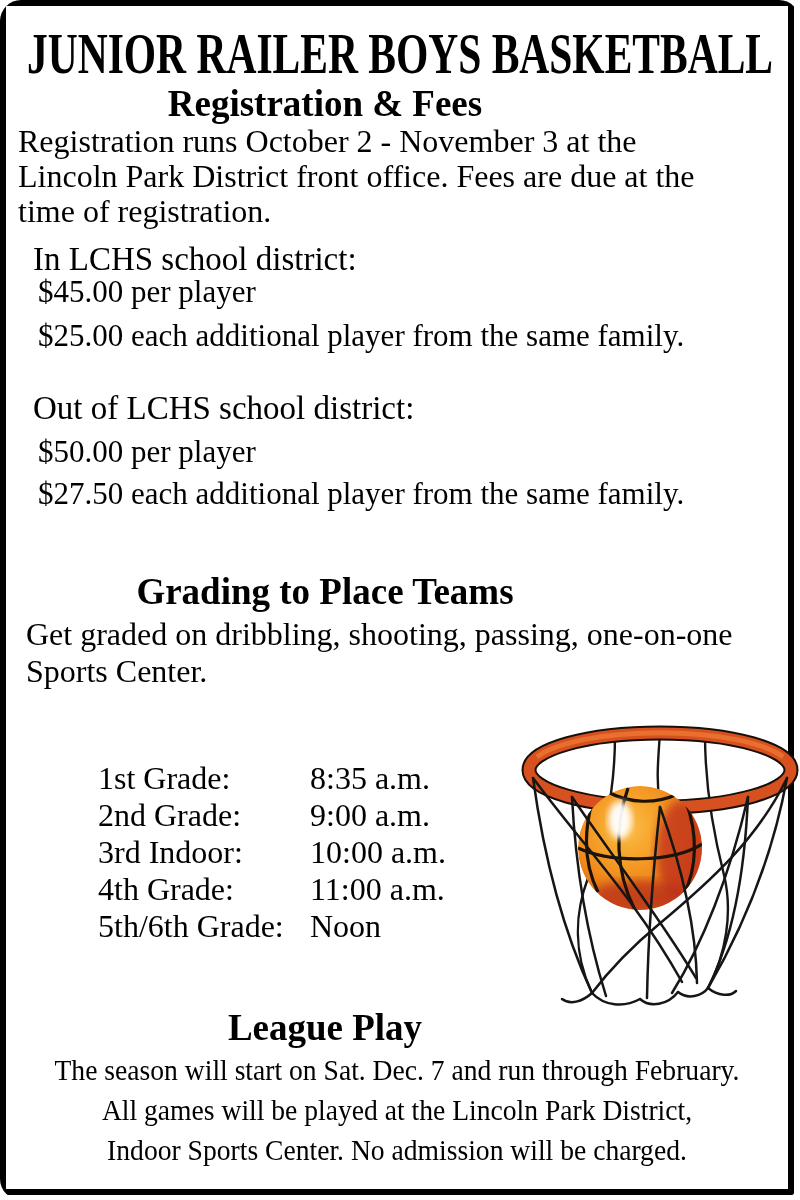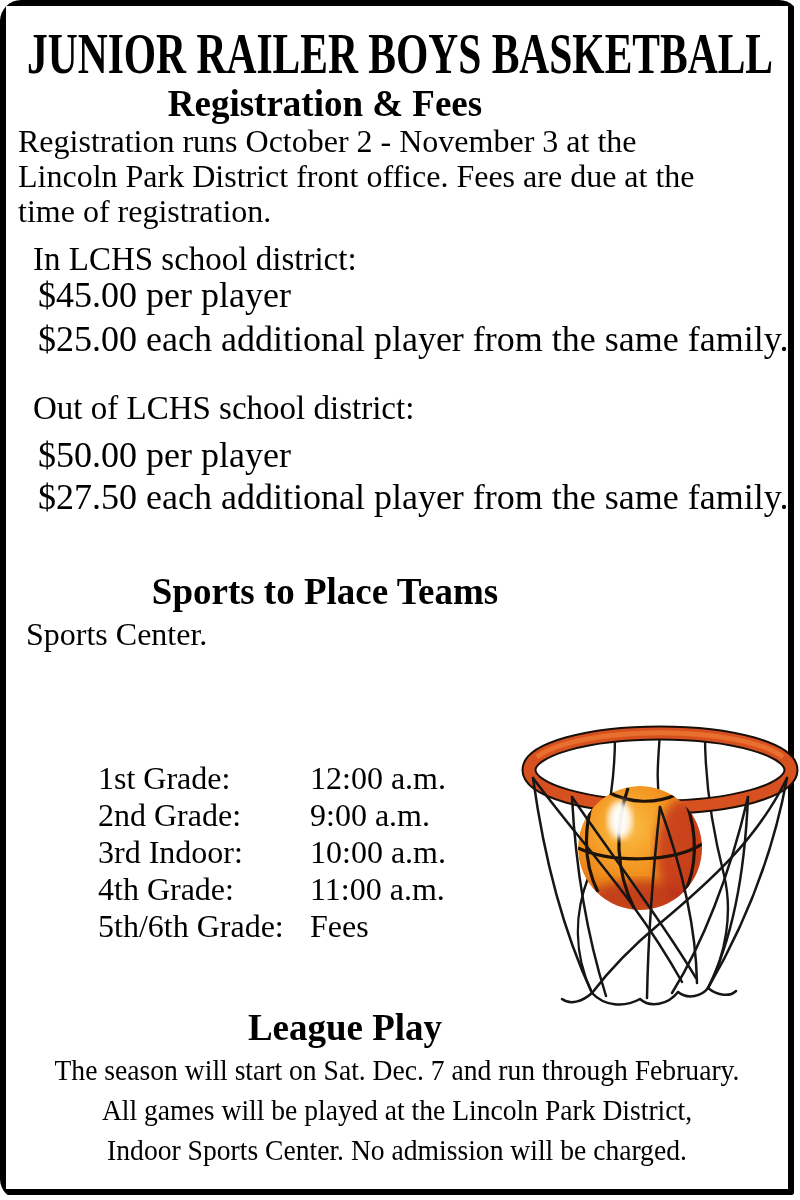--- a/index.html
+++ b/index.html
@@ -15,33 +15,33 @@
   .center{left:0;width:650px;text-align:center;}
   .h{font-weight:bold;}
   #title-wrap{top:22px;left:27px;width:746px;}
   #title-text{
     display:inline-block;white-space:nowrap;font-weight:bold;
     font-size:58px;line-height:1.1;transform-origin:0 50%;
   }
   #reg-heading{top:82px;font-size:37px;}
   #reg-body{top:124px;left:18px;font-size:32px;line-height:35px;}
   .fee-heading{font-size:33px;font-weight:normal;left:33px;}
-  .fee-line{font-size:36px;left:38px;}
+  .fee-line{font-size:31px;left:38px;}
   #in-heading{top:241px;}
   #in-fee1{top:274px;}
   #in-fee2{top:318px;}
   #out-heading{top:390px;}
   #out-fee1{top:434px;}
   #out-fee2{top:476px;}
   #grading-heading{top:570px;font-size:37px;}
   #grading-body{top:616px;left:26px;font-size:32px;line-height:37px;}
   #schedule{top:760px;left:98px;font-size:32px;line-height:37px;}
   #schedule .grade-col{display:inline-block;width:212px;}
   #hoop-art{left:500px;top:700px;}
-  #league-heading{top:1006px;font-size:37px;padding-left:20px;}
+  #league-heading{top:1006px;font-size:37px;}
   #league-body{
     top:1050px;left:0;width:794px;text-align:center;
     font-size:30px;line-height:40px;
     transform:scaleX(0.92);transform-origin:50% 0;
   }
   .nowrap{white-space:nowrap;}
 </style>
 </head>
 <body>
 
@@ -61,40 +61,41 @@
   </div>
 
   <div class="abs fee-heading" id="in-heading">In LCHS school district:</div>
   <div class="abs fee-line" id="in-fee1">$45.00 per player</div>
   <div class="abs fee-line nowrap" id="in-fee2">$25.00 each additional player from the same family.</div>
 
   <div class="abs fee-heading" id="out-heading">Out of LCHS school district:</div>
   <div class="abs fee-line" id="out-fee1">$50.00 per player</div>
   <div class="abs fee-line nowrap" id="out-fee2">$27.50 each additional player from the same family.</div>
 
-  <div class="abs center h" id="grading-heading">Sports to Place Teams</div>
+  <div class="abs center h" id="grading-heading">Grading to Place Teams</div>
   <div class="abs" id="grading-body">
+    <div class="nowrap">Get graded on dribbling, shooting, passing, one-on-one</div>
     <div class="nowrap">Sports Center.</div>
   </div>
 
   <div class="abs" id="schedule">
     <div class="srow">
-      <span class="grade-col">1st Grade:</span><span>12:00 a.m.</span>
+      <span class="grade-col">1st Grade:</span><span>8:35 a.m.</span>
     </div>
     <div class="srow">
       <span class="grade-col">2nd Grade:</span><span>9:00 a.m.</span>
     </div>
     <div class="srow">
       <span class="grade-col">3rd Indoor:</span><span>10:00 a.m.</span>
     </div>
     <div class="srow">
       <span class="grade-col">4th Grade:</span><span>11:00 a.m.</span>
     </div>
     <div class="srow">
-      <span class="grade-col">5th/6th Grade:</span><span>Fees</span>
+      <span class="grade-col">5th/6th Grade:</span><span>Noon</span>
     </div>
   </div>
 
   <svg class="abs" id="hoop-art" width="300" height="310" viewBox="0 0 300 310" aria-hidden="true">
     <defs>
       <radialGradient id="bg" cx="40%" cy="33%" r="78%">
         <stop offset="0%" stop-color="#fbbd4a"></stop>
         <stop offset="25%" stop-color="#f7a82f"></stop>
         <stop offset="55%" stop-color="#f08c1c"></stop>
         <stop offset="80%" stop-color="#e27013"></stop>

